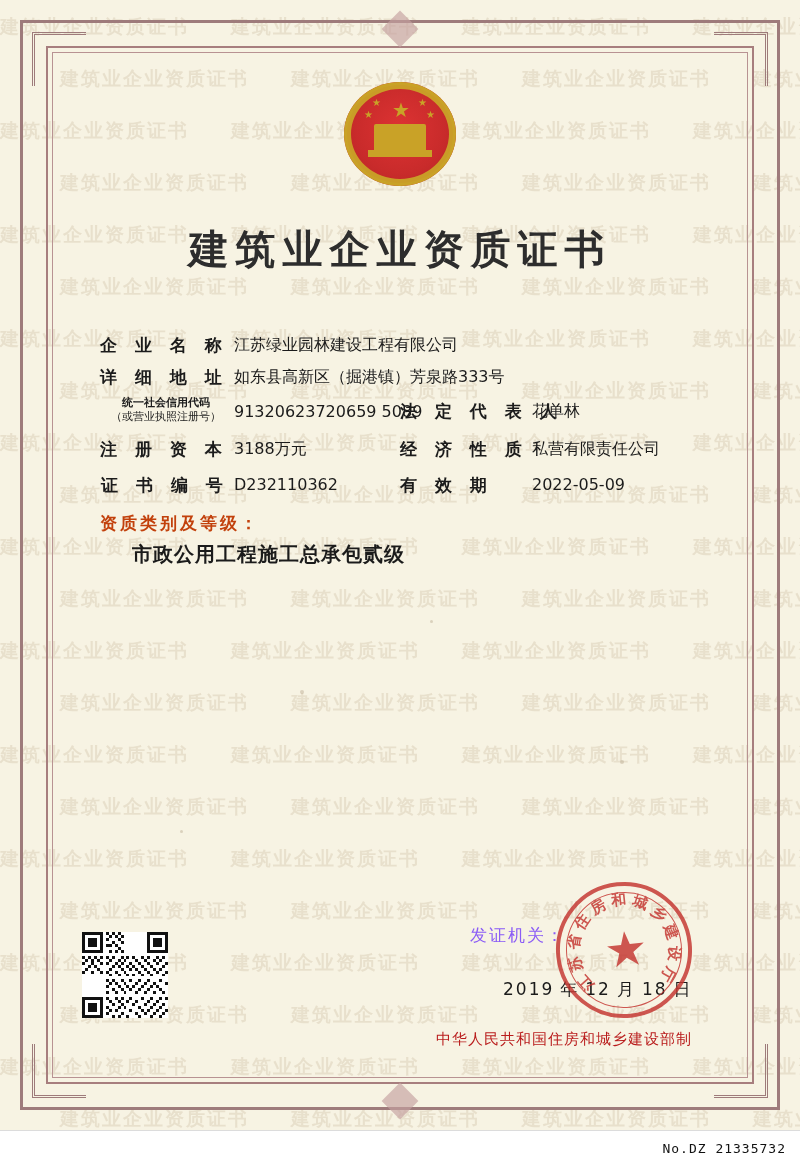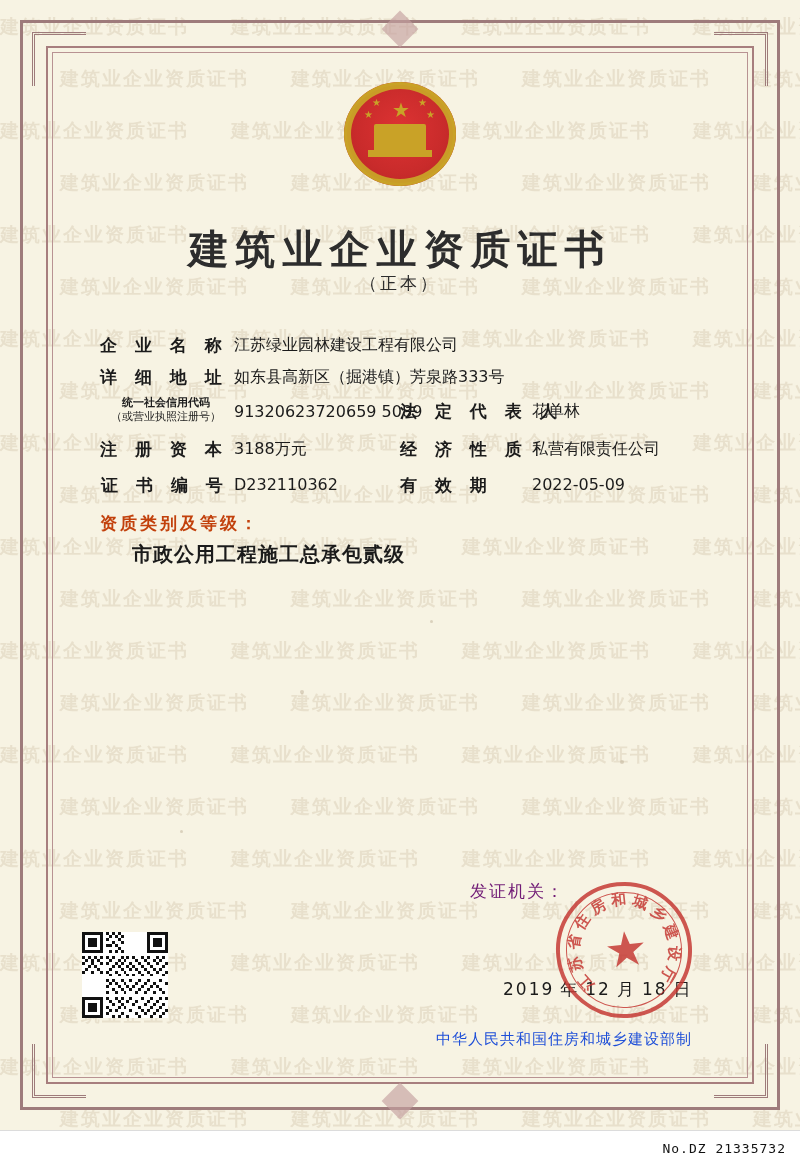--- a/index.html
+++ b/index.html
@@ -239,41 +239,41 @@
     position: absolute;
     left: 82px; top: 932px;
     width: 86px; height: 86px;
     background: #fff;
   }
   .qr svg { display: block; }
 
   
   .issuer-line {
     position: absolute;
-    left: 470px; top: 880px;
+    left: 470px; top: 924px;
     font-size: 17px;
     letter-spacing: 2px;
-    color: #701a75;
+    color: #8b5cf6;
     font-family: "DejaVu Sans", sans-serif;
   }
   .date-line {
     position: absolute;
     left: 500px; top: 978px;
     font-size: 17px;
     letter-spacing: 2px;
     color: #1b1b1b;
     font-family: "DejaVu Sans", sans-serif;
   }
   .date-line span { margin: 0 3px; text-align: center; }
   .issuer-foot {
     position: absolute;
     left: 436px; top: 1030px;
     font-size: 15px;
     letter-spacing: 1px;
-    color: #1d4ed8;
+    color: #b91c1c;
     font-family: "DejaVu Sans", sans-serif;
   }
 
   
   .seal {
     position: absolute;
     left: 556px; top: 882px;
     width: 136px; height: 136px;
     border-radius: 50%;
     border: 4px solid #c4342f;
@@ -390,21 +390,20 @@
     <div class="gear-ring"></div>
     <div class="star-big">★</div>
     <div class="star-s s1">★</div>
     <div class="star-s s2">★</div>
     <div class="star-s s3">★</div>
     <div class="star-s s4">★</div>
     <div class="gate"></div>
   </div>
 
   <div class="title">建筑业企业资质证书</div>
-  <div class="subtitle">（正本）</div>
 
   <div class="fields">
 
     <div class="row">
       <div class="lbl" style="left:0; top:2px; width:130px;">企 业 名 称</div>
       <div class="val" style="left:134px; top:3px;">江苏绿业园林建设工程有限公司</div>
     </div>
 
     <div class="row">
       <div class="lbl" style="left:0; top:2px; width:130px;">详 细 地 址</div>

